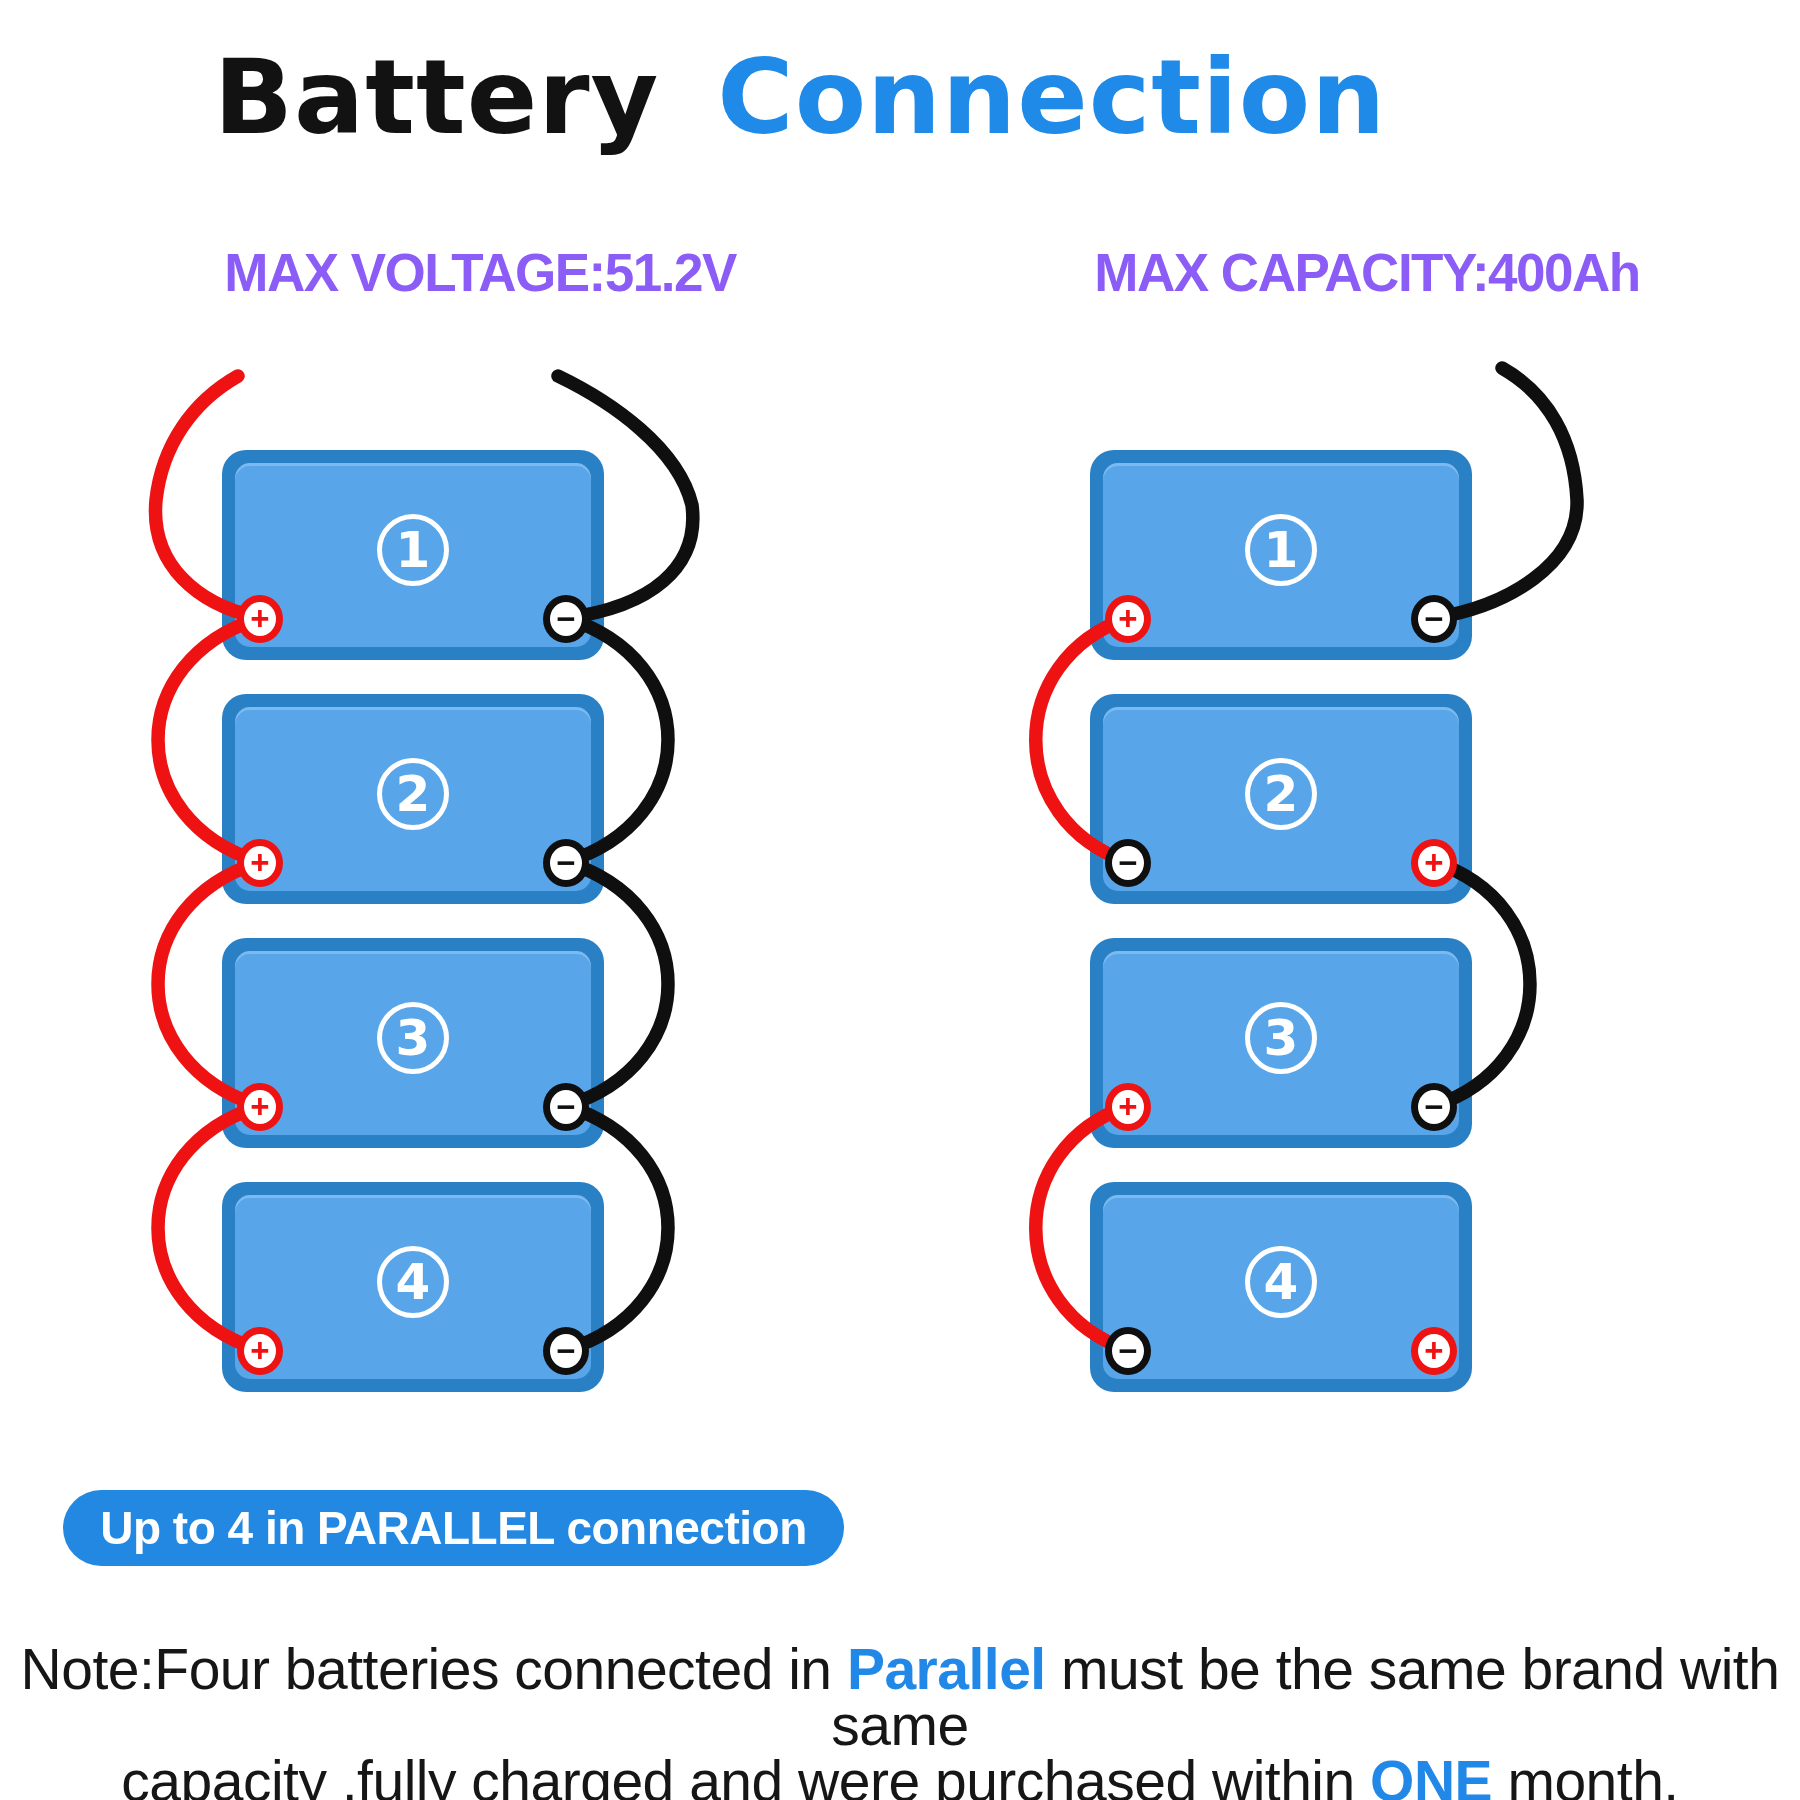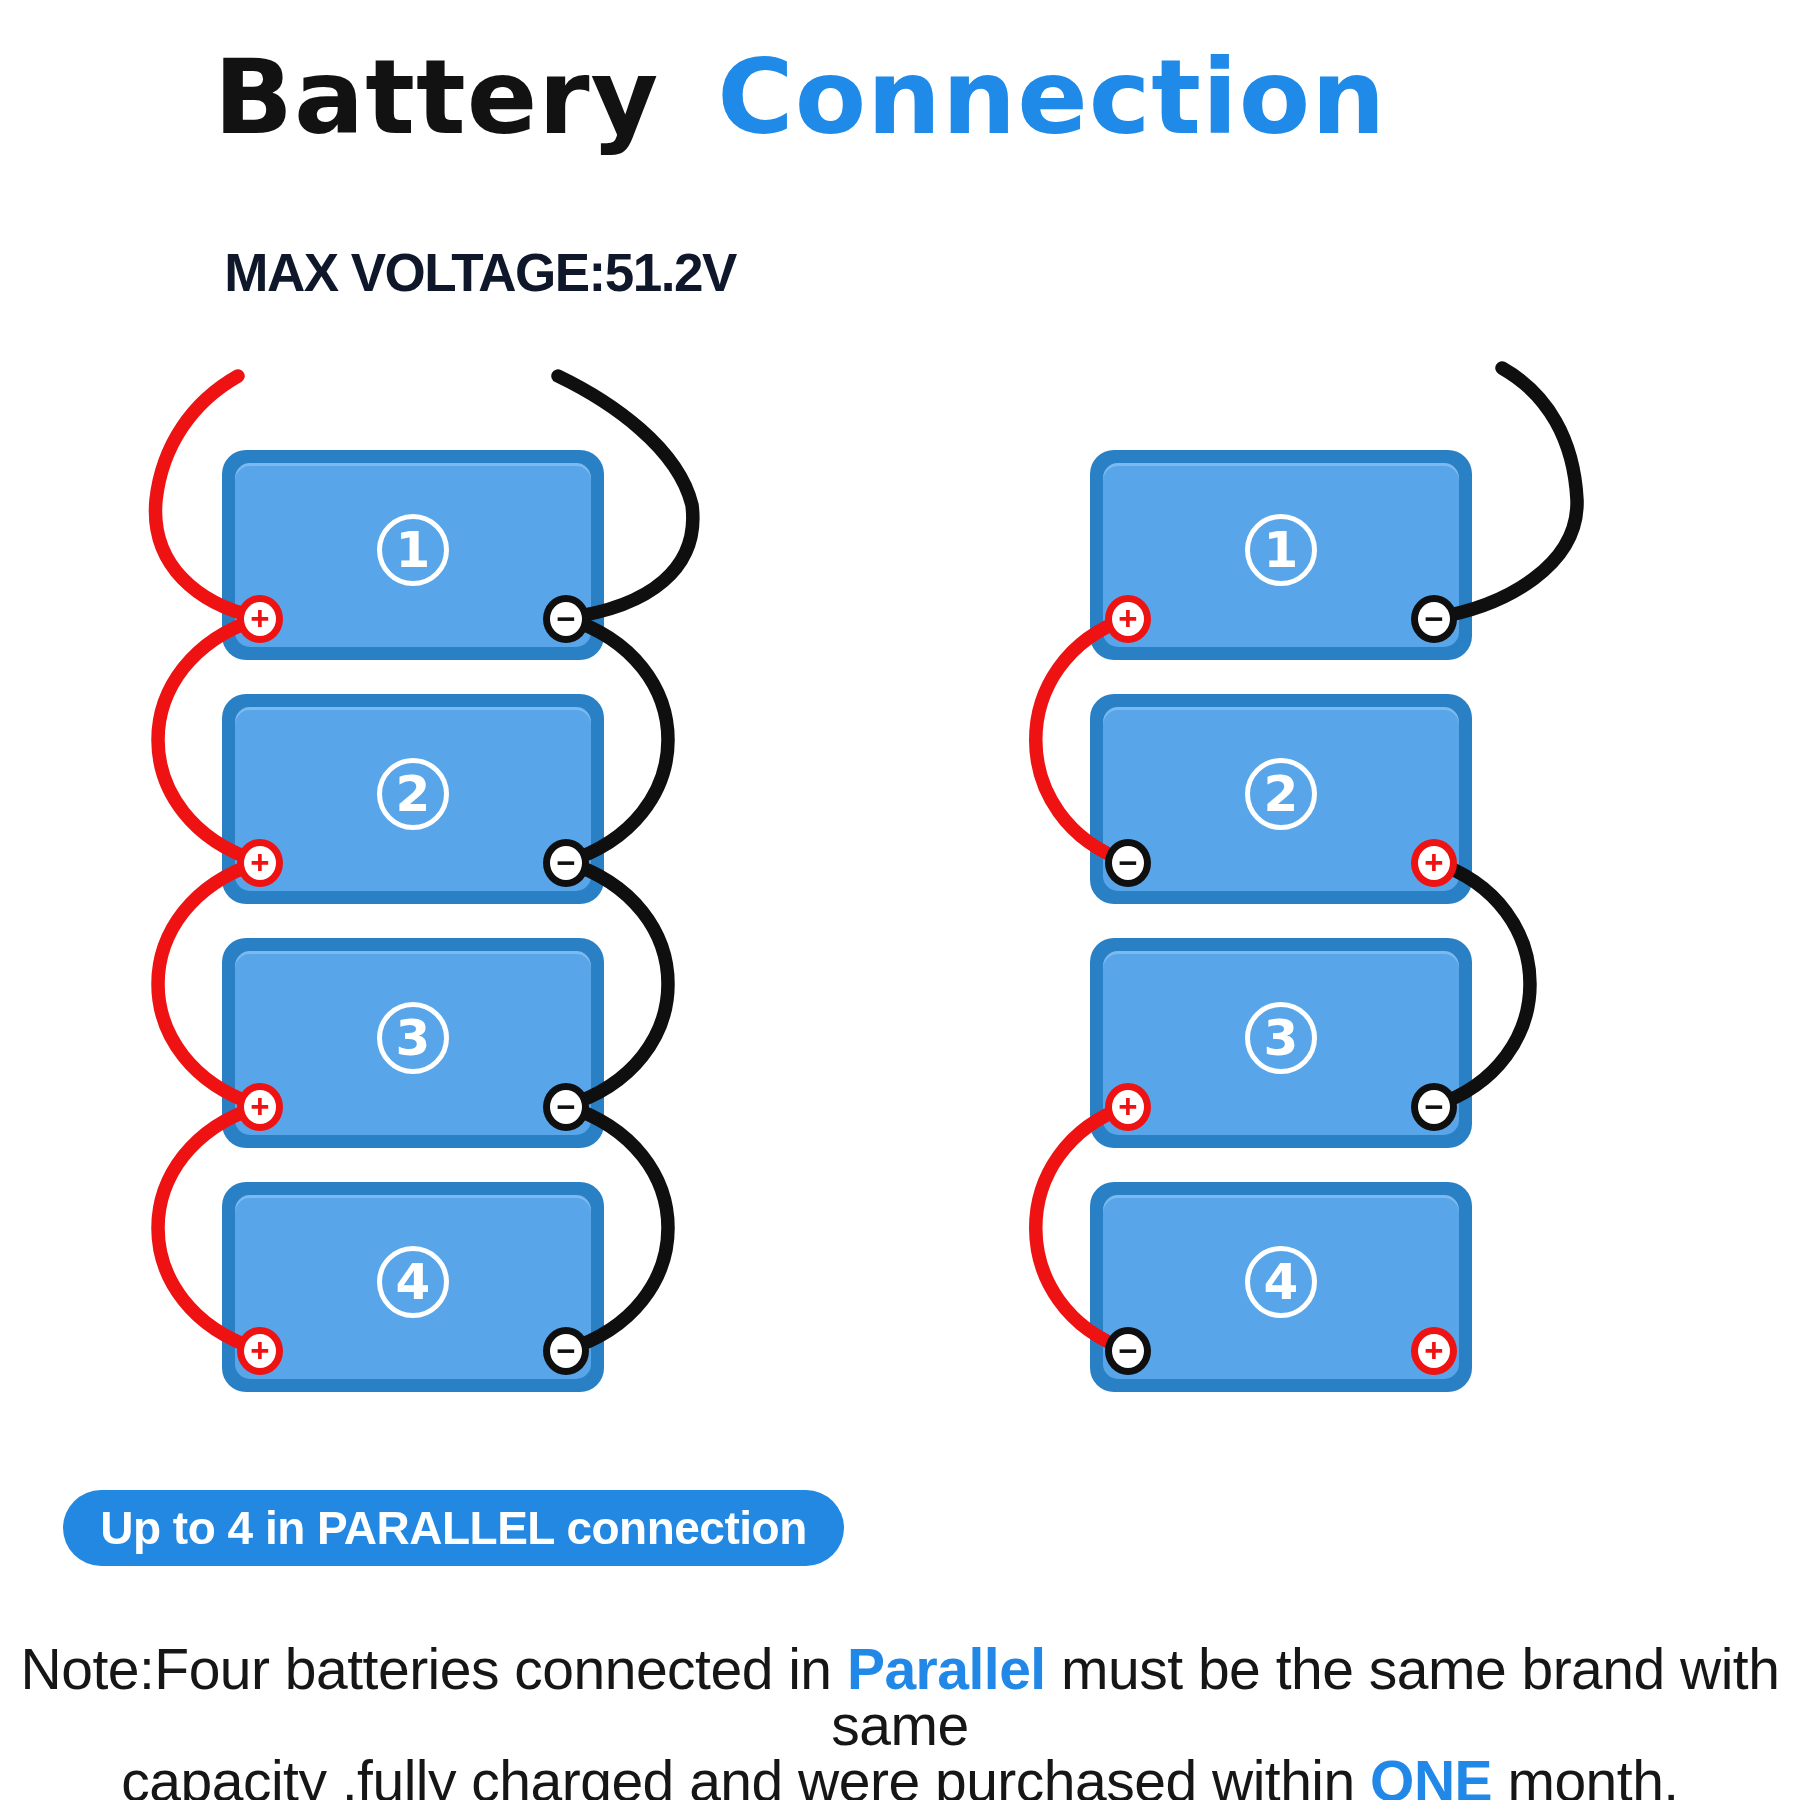--- a/index.html
+++ b/index.html
@@ -11,21 +11,21 @@
   .title{
     position:absolute;top:40px;left:800px;transform:translateX(-50%);
     white-space:nowrap;font-family:"DejaVu Sans",sans-serif;
     font-weight:bold;font-size:104px;letter-spacing:1px;line-height:1.1;
   }
   .title .w-black{color:#121212;}
   .title .w-blue{color:#1f8ae8;margin-left:58px;}
   
   .sub{
     position:absolute;top:242px;transform:translateX(-50%);
-    font-size:53px;font-weight:bold;color:#0f172a;letter-spacing:-1.5px;white-space:nowrap;
+    font-size:53px;font-weight:bold;color:#8b5cf6;letter-spacing:-1.5px;white-space:nowrap;
   }
   .sub.left{left:480px;}
   .sub.right{left:1367px;}
   
   .battery{
     position:absolute;width:382px;height:210px;background:#2a80c5;border-radius:24px;
   }
   .battery .panel{
     position:absolute;left:13px;top:13px;right:13px;bottom:13px;
     background:#58a6e9;border-radius:15px;
@@ -75,20 +75,21 @@
 </head>
 <body>
 
 <div id="canvas">
 
   <div class="title">
     <span class="w-black">Battery</span><span class="w-blue">Connection</span>
   </div>
 
   <div class="sub left">MAX VOLTAGE:51.2V</div>
+  <div class="sub right">MAX CAPACITY:400Ah</div>
 
   <div class="battery p1">
     <div class="panel"></div>
     <div class="num">1</div>
     <div class="term tl" data-pol="pos">+</div>
     <div class="term tr" data-pol="neg">−</div>
   </div>
   <div class="battery p2">
     <div class="panel"></div>
     <div class="num">2</div>

